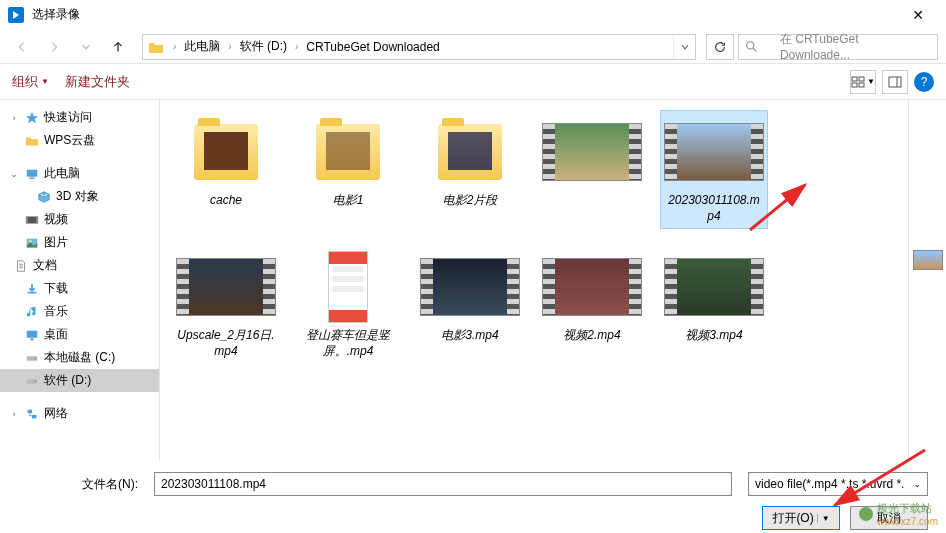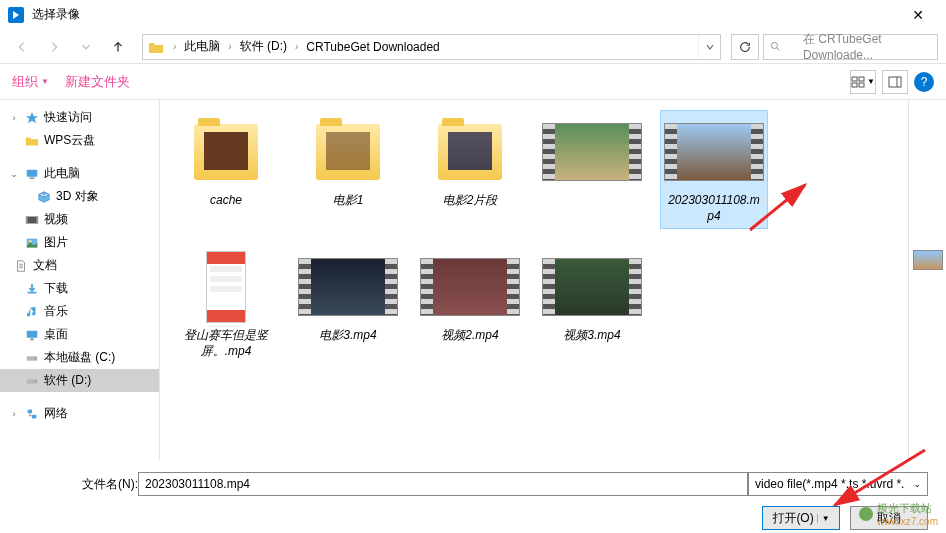--- a/index.html
+++ b/index.html
@@ -15,24 +15,24 @@
 .nav-btn { width: 28px; height: 26px; display: flex; align-items: center; justify-content: center; cursor: pointer; border-radius: 2px; }
 .nav-btn.disabled { opacity: 0.4; cursor: default; }
 .nav-btn svg { width: 14px; height: 14px; }
 .breadcrumb-wrap { flex: 1; display: flex; align-items: center; border: 1px solid #ccc; height: 26px; margin: 0 6px; background: #fff; }
 .breadcrumb { flex: 1; display: flex; align-items: center; padding: 0 4px; font-size: 12px; gap: 2px; }
 .bc-folder-icon { width: 18px; height: 18px; margin-right: 4px; display: flex; align-items: center; justify-content: center; }
 .bc-item { padding: 2px 4px; cursor: pointer; }
 .bc-sep { color: #888; font-size: 10px; padding: 0 2px; }
 .bc-dd { width: 22px; height: 24px; display: flex; align-items: center; justify-content: center; border-left: 1px solid #eee; }
 .refresh-btn { width: 28px; height: 26px; border: 1px solid #ccc; display: flex; align-items: center; justify-content: center; cursor: pointer; }
-.search-box { width: 175px; height: 26px; border: 1px solid #ccc; display: flex; align-items: center; padding: 0 6px; font-size: 12px; color: #888; gap: 22px; justify-content: space-between; }
+.search-box { width: 200px; height: 26px; border: 1px solid #ccc; display: flex; align-items: center; padding: 0 6px; font-size: 12px; color: #888; gap: 22px; justify-content: space-between; }
 
 .toolbar { height: 36px; display: flex; align-items: center; padding: 0 12px; gap: 16px; border-bottom: 1px solid #e5e5e5; background: #fff; }
-.tb-item { font-size: 13px; color: #ec4899; cursor: pointer; display: flex; align-items: center; gap: 3px; }
+.tb-item { font-size: 13px; color: #7f1d1d; cursor: pointer; display: flex; align-items: center; gap: 3px; }
 .tb-item .dd { font-size: 8px; }
 .tb-right { margin-left: auto; display: flex; gap: 6px; align-items: center; }
 .view-btn { width: 26px; height: 24px; border: 1px solid #ccc; display: flex; align-items: center; justify-content: center; cursor: pointer; }
 .help-btn { width: 20px; height: 20px; border-radius: 50%; background: #0078d4; color: #fff; display: flex; align-items: center; justify-content: center; font-size: 12px; cursor: pointer; }
 
 .main { display: flex; height: 360px; }
 .sidebar { width: 160px; border-right: 1px solid #e5e5e5; overflow-y: auto; padding: 6px 0; }
 .tree-item { display: flex; align-items: center; padding: 3px 8px; font-size: 12px; cursor: pointer; gap: 4px; }
 .tree-item.selected { background: #d0d0d0; }
 .tree-item .exp { width: 12px; font-size: 9px; color: #666; text-align: center; }
@@ -56,21 +56,21 @@
 .phone-thumb .ph-line { height: 6px; margin: 2px 3px; background: #eee; }
 .phone-thumb .ph-bot { height: 12px; background: #e74c3c; margin-top: auto; }
 .fname { font-size: 12px; text-align: center; margin-top: 4px; line-height: 1.3; max-width: 104px; word-break: break-all; }
 
 .row-break { flex-basis: 100%; height: 0; }
 
 .preview-pane { width: 38px; border-left: 1px solid #e5e5e5; display: flex; flex-direction: column; align-items: center; padding-top: 150px; }
 .preview-thumb { width: 30px; height: 20px; background: linear-gradient(#8ec5ff, #c89860); border: 1px solid #888; }
 
 .footer { padding: 12px 18px; }
-.fn-row { display: flex; align-items: center; gap: 0; margin-bottom: 10px; }
+.fn-row { display: flex; align-items: center; gap: 16px; margin-bottom: 10px; }
 .fn-label { font-size: 12px; width: 120px; text-align: right; }
 .fn-input { flex: 1; height: 24px; border: 1px solid #888; padding: 0 6px; font-size: 12px; }
 .filter-select { width: 180px; height: 24px; border: 1px solid #888; padding: 0 6px; font-size: 12px; display: flex; align-items: center; justify-content: space-between; cursor: pointer; }
 .btn-row { display: flex; justify-content: flex-end; gap: 10px; }
 .btn { min-width: 78px; height: 24px; border: 1px solid #888; background: #e8e8e8; font-size: 12px; cursor: pointer; display: flex; align-items: center; justify-content: center; }
 .btn.primary { border: 1px solid #0078d4; }
 .btn .dd { font-size: 8px; margin-left: 3px; border-left: 1px solid #aaa; padding-left: 4px; }
 
 .red-arrow { position: absolute; pointer-events: none; }
 .arrow1 { left: 745px; top: 175px; }
@@ -338,20 +338,28 @@
       <div class="thumb">
           <div class="video-thumb">
             <div class="video-inner" style="background:linear-gradient(#9ec8f0,#7a5a3e)"></div>
           </div>
         </div>
       <div class="fname">202303011108.mp4</div>
     </div>
 
     <div class="row-break"></div>
 
+    <div class="file-item">
+      <div class="thumb">
+          <div class="video-thumb">
+            <div class="video-inner" style="background:linear-gradient(#2a3a4a,#4a3828)"></div>
+          </div>
+        </div>
+      <div class="fname">Upscale_2月16日.mp4</div>
+    </div>
     <div class="file-item">
       <div class="thumb">
           <div class="phone-thumb">
             <div class="ph-top"></div>
             <div class="ph-line"></div>
             <div class="ph-line"></div>
             <div class="ph-line"></div>
             <div class="ph-bot"></div>
           </div>
         </div>

